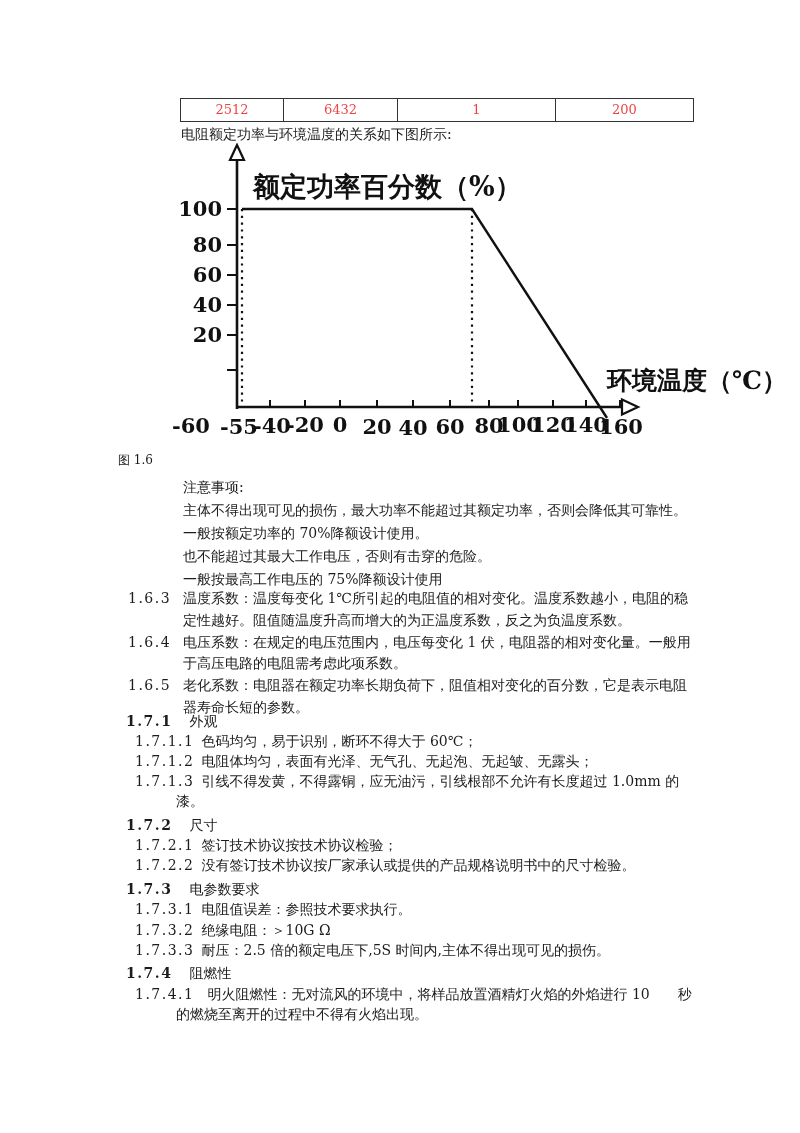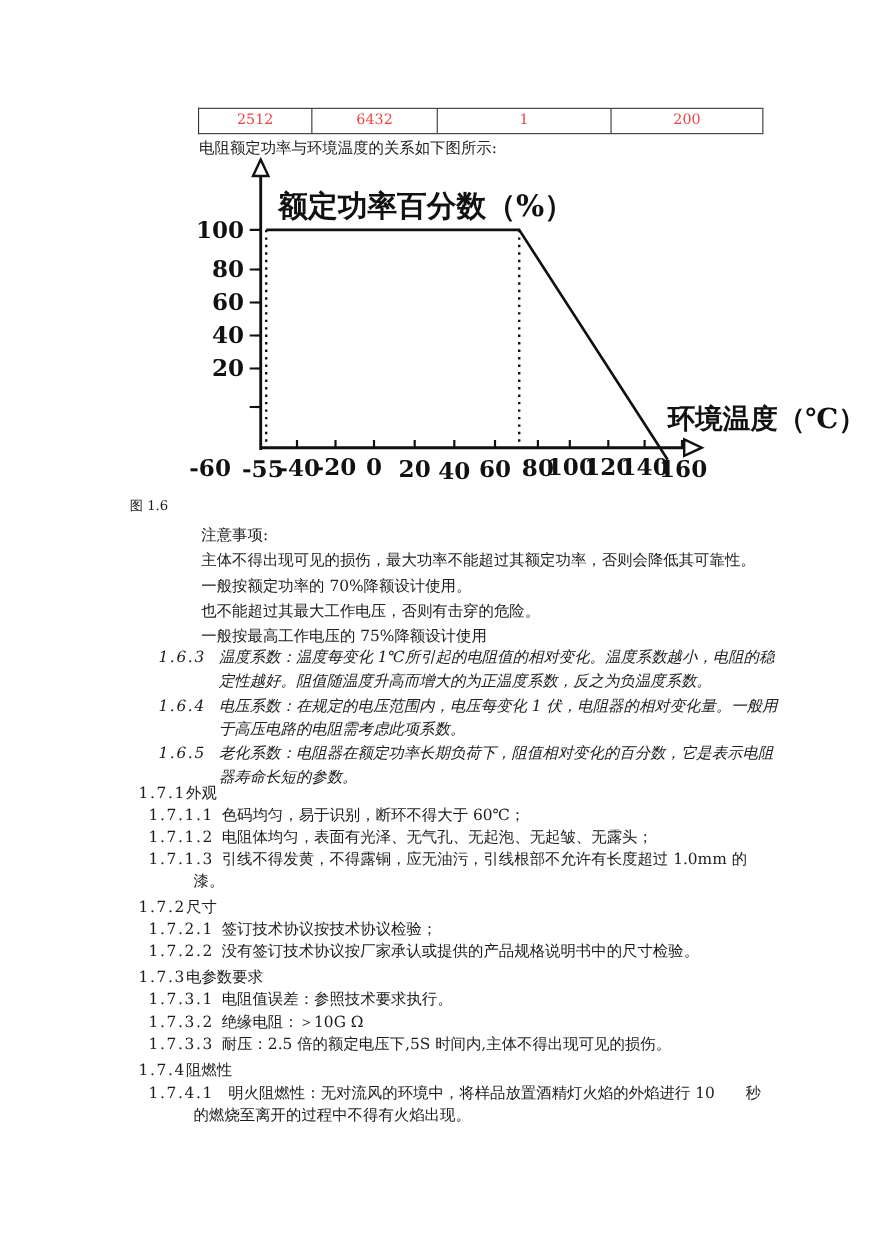--- a/index.html
+++ b/index.html
@@ -22,29 +22,29 @@
   .curve{stroke:#111;stroke-width:2.4;fill:none;}
   .arrowhead{fill:#fff;stroke:#111;stroke-width:2.2;}
   .axlbl{font-family:"DejaVu Serif","Liberation Serif",serif;font-weight:bold;fill:#111;font-size:21px;}
   .ctitle{font-family:"DejaVu Serif","Liberation Serif",serif;font-weight:bold;fill:#111;font-size:27px;}
   .cxlabel{font-family:"DejaVu Serif","Liberation Serif",serif;font-weight:bold;fill:#111;font-size:25px;}
   
   .fig-caption{position:absolute;left:118px;top:452px;width:564px;text-align:left;font-size:12px;}
   
   .notes{position:absolute;left:183px;top:476px;width:510px;font-size:14px;line-height:23px;}
   
-  .defs{position:absolute;left:144px;top:588px;width:566px;font-size:14px;line-height:21.5px;font-style:italic;}
+  .defs{position:absolute;left:128px;top:588px;width:566px;font-size:14px;line-height:21.5px;}
   .def-item{padding-left:55px;position:relative;margin:0 0 0.5px 0;}
   .def-item .num{position:absolute;left:0;top:0;letter-spacing:1.5px;}
   
   .insp{position:absolute;left:118px;top:707px;width:578px;font-size:14px;line-height:20.2px;}
   .insp-h{font-weight:bold;font-size:15px;letter-spacing:0.5px;}
   .insp-h .num{letter-spacing:1.5px;margin-right:10px;}
   .sub{padding-left:8px;margin-top:3.5px;}
-  .sub .num{letter-spacing:1.5px;}
+  .sub .num{letter-spacing:1.5px;margin-right:17px;font-weight:bold;}
   .leaf{padding-left:58px;text-indent:-41px;margin-top:0;}
   .leaf .num{letter-spacing:1.5px;margin-right:7px;text-align:right;}
   .leaf.tight .num{margin-right:13px;}
 </style>
 </head>
 <body>
 
 <div class="page">
 
   <div class="spec-table">

